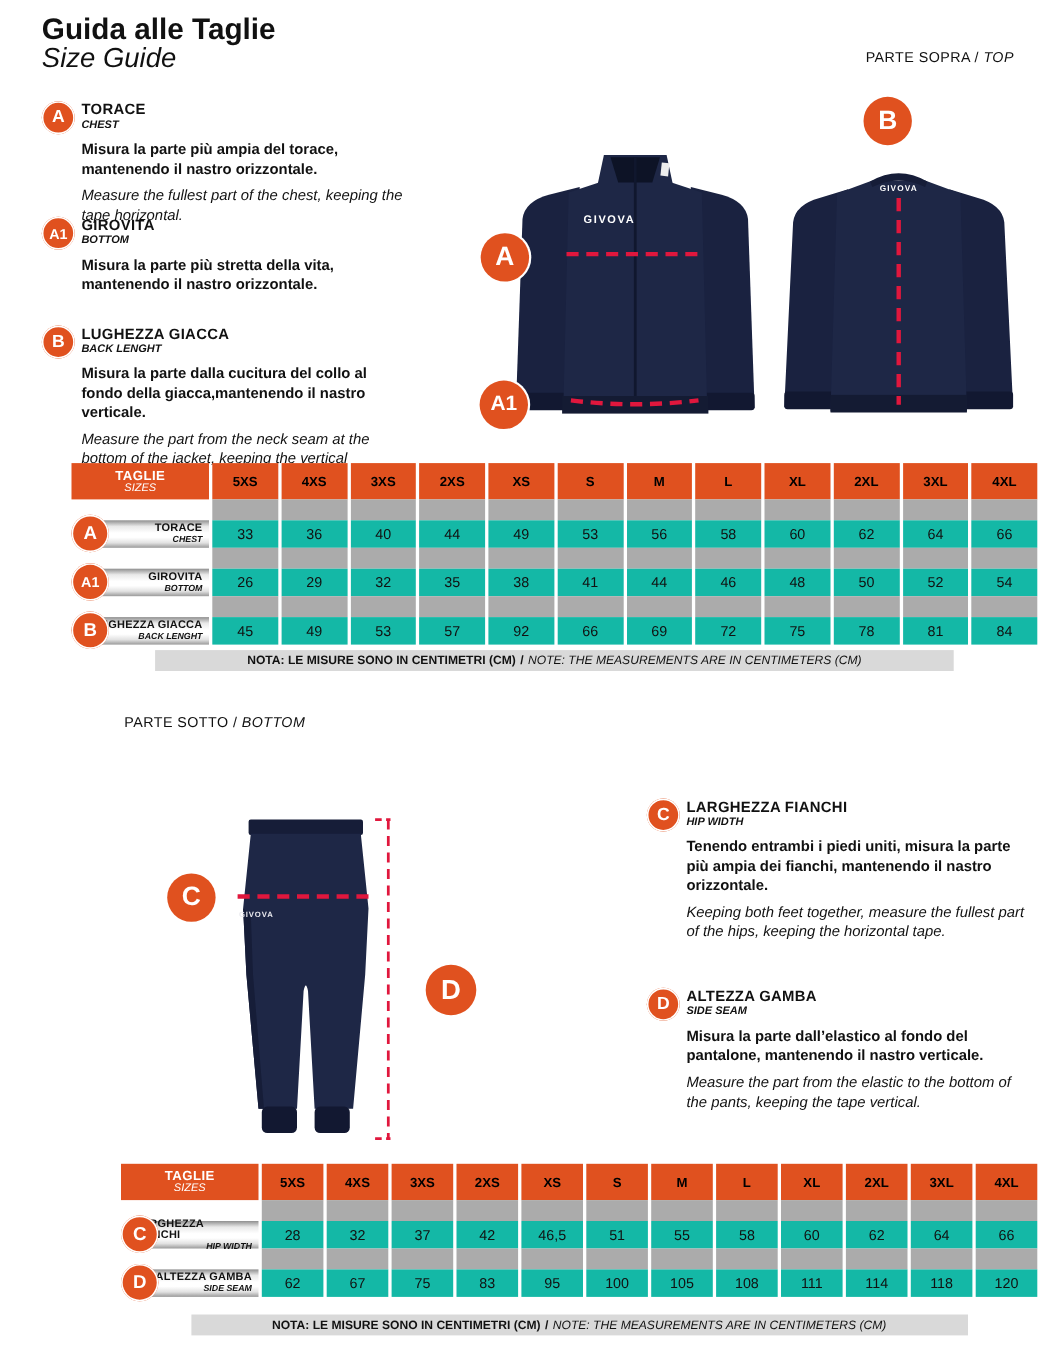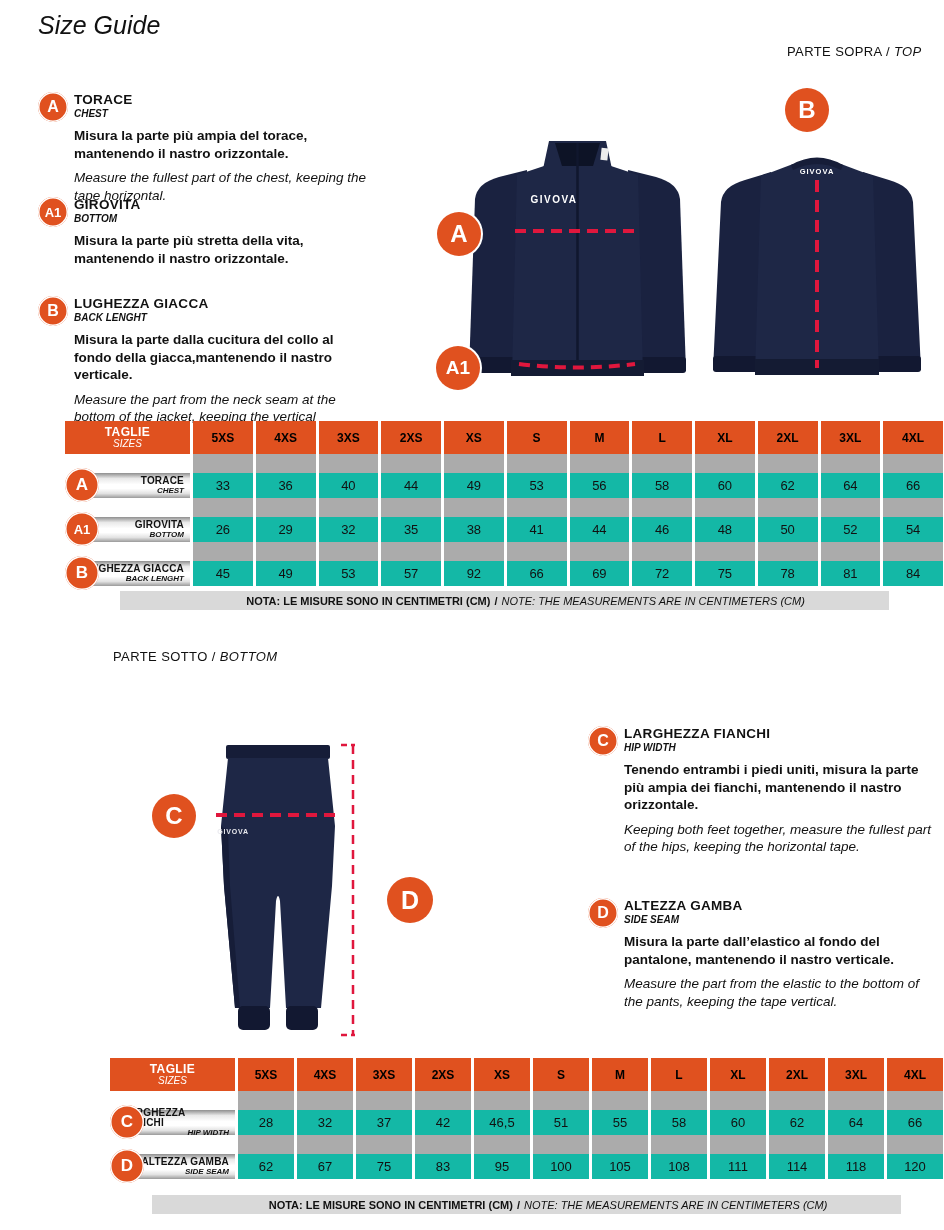--- a/index.html
+++ b/index.html
@@ -48,31 +48,32 @@
            background:linear-gradient(180deg,#8f8f8f 0%,#e9e9e9 22%,#ffffff 46%,#ffffff 62%,#e2e2e2 82%,#9a9a9a 100%);
            display:flex;flex-direction:column;align-items:flex-end;justify-content:center;
            padding-right:6px;box-sizing:border-box;line-height:1.05;}
   .sg-band .r-it{font-size:10px;font-weight:bold;letter-spacing:.2px;}
   .sg-band .r-en{font-size:8px;font-weight:bold;font-style:italic;}
   .sg-rowbadge{position:absolute;left:0;top:-5px;width:34px;height:34px;border-radius:50%;
        background:#E0511F;color:#fff;font-weight:bold;display:flex;align-items:center;
        justify-content:center;font-size:17px;box-shadow:0 0 0 1.5px #fff inset;z-index:2;}
   .sg-rowbadge.small{font-size:13px;}
   .sg-note{margin:5px auto 0;background:#D9D9D9;height:19px;display:flex;align-items:center;
-           justify-content:center;font-size:11px;white-space:nowrap;padding-left:43px;}
+           justify-content:center;font-size:11px;white-space:nowrap;}
   .sg-note .n-it{font-weight:bold;}
   .sg-note .n-sep{font-weight:bold;padding:0 4px;}
   .sg-note .n-en{font-style:italic;}
 </style>
 </head>
 <body>
 
 <div class="canvas">
 
   <div class="abs" style="left:38px;top:12px;">
+    <div class="title-it">Guida alle Taglie</div>
     <div class="title-en">Size Guide</div>
   </div>
 
   <div class="abs part-label" style="left:787px;top:44px;">
     <span>PARTE SOPRA /</span>
     <span class="it-part">TOP</span>
   </div>
 
   <div class="measure" style="left:38px;top:92px;width:330px;">
     <div class="m-badge">A</div>

